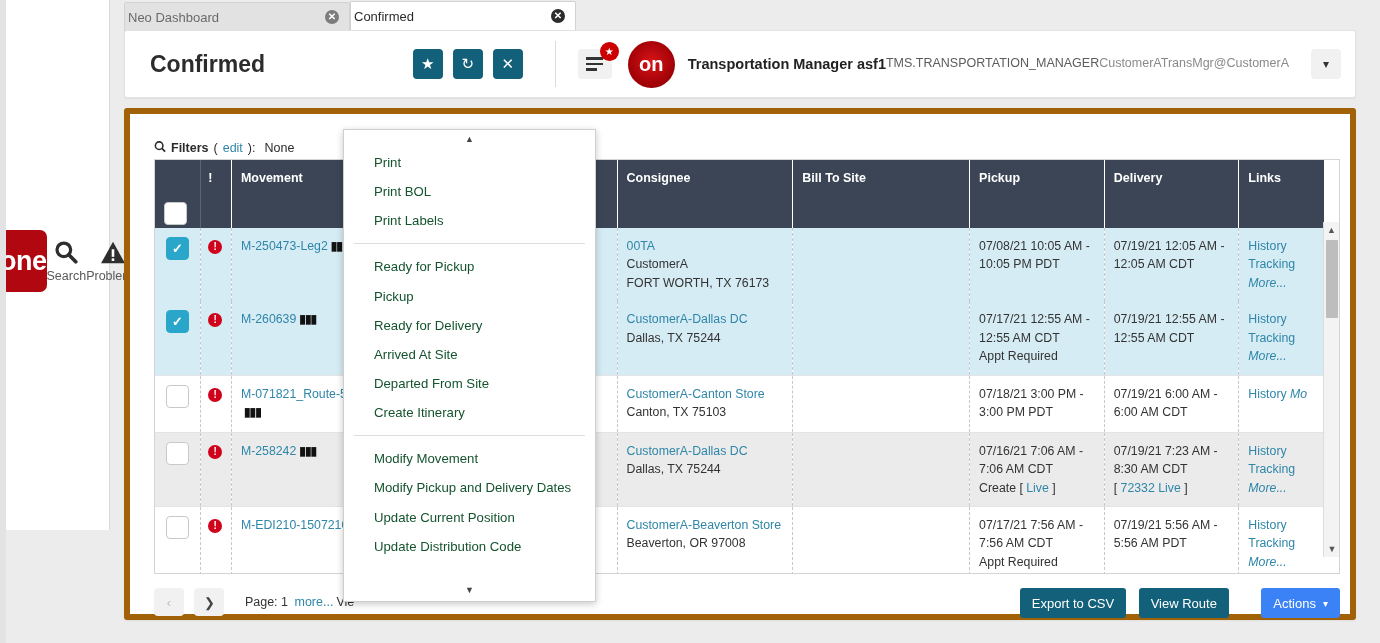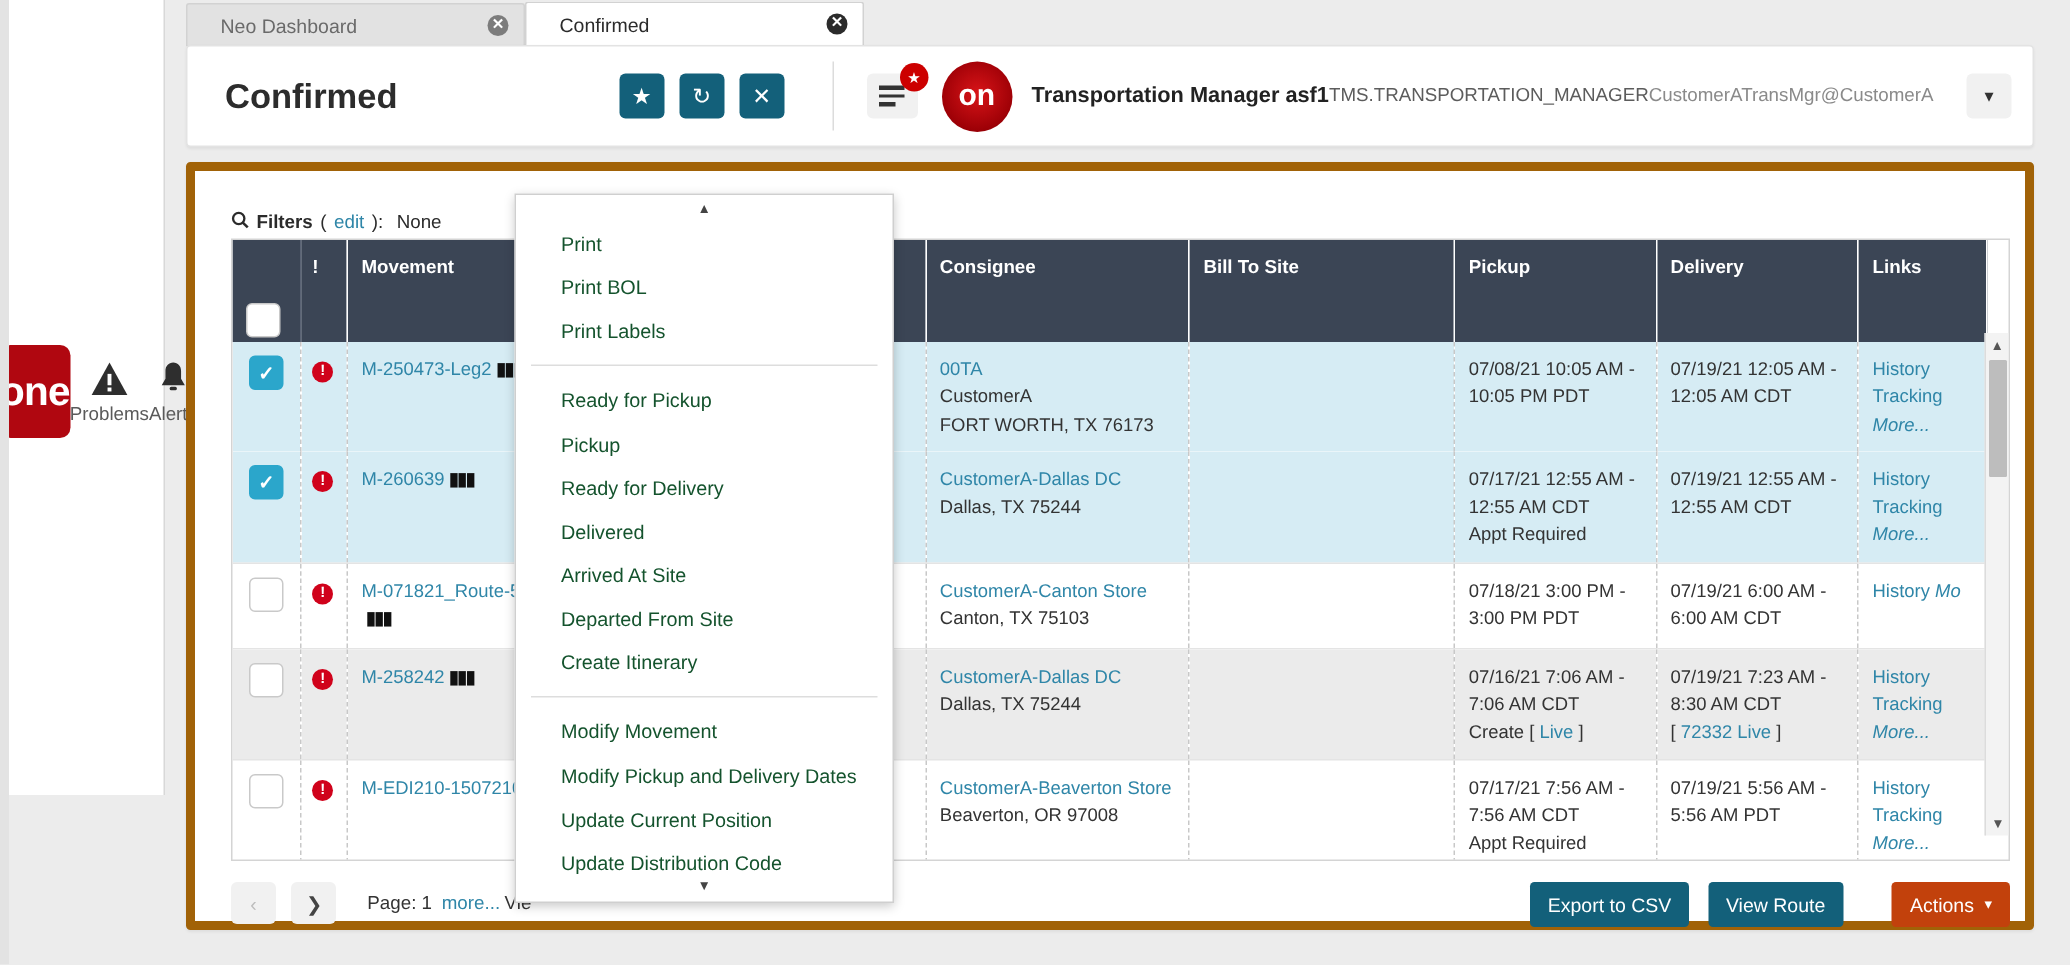--- a/index.html
+++ b/index.html
@@ -73,21 +73,21 @@
   }
 
   
   #tabbar {
     position: absolute; left: 110px; top: 0; width: 1270px; height: 31px;
     background: #ececec;
   }
   .tab {
     position: absolute; top: 2px; height: 29px;
     display: flex; align-items: center;
-    padding: 0 10px 0 22px;
+    padding: 0 10px 0 3px;
     font-size: 13px; cursor: pointer;
   }
   .tab .tab-label { flex: 1; }
   .tab-inactive {
     left: 14px; width: 226px;
     background: #e2e2e2; color: #6a6a6a;
     border: 1px solid #d2d2d2; border-bottom: none;
     border-radius: 2px 2px 0 0;
   }
   .tab-active {
@@ -253,21 +253,21 @@
     display:inline-block; margin-left: 16px; font-size: 12.5px; color:#333;
     vertical-align: middle;
   }
   #pagetext .lnk { margin: 0 3px; }
   .fbtn {
     height: 30px; border-radius: 3px; background:#13607a; color:#fff;
     font-size: 13px; padding: 0 12px;
     display:inline-flex; align-items:center; justify-content:center;
     cursor:pointer; margin-left: 8px;
   }
-  .fbtn.muted { background:#c2410c;margin-left:28px; }
+  .fbtn.muted { background:#3b82f6;margin-left:28px; }
 
   
   #ctxmenu {
     position: absolute; left: 343px; top: 129px;
     width: 253px; height: 473px;
     background: #fff; border: 1px solid #cfcfcf;
     box-shadow: 0 2px 7px rgba(0,0,0,.22);
     z-index: 50; overflow: hidden;
   }
   .menu-scroll { height: 18px; display:flex; align-items:center; justify-content:center;
@@ -282,20 +282,29 @@
 </head>
 <body>
 
 <div id="app">
 
   <div id="rail">
     <div class="brand">
       <span class="brand-txt">one</span>
     </div>
 
+    <div class="rail-item">
+      <span class="rail-icon">
+        <svg width="26" height="26" viewBox="0 0 24 24">
+            <circle cx="10" cy="10" r="6.3" fill="none" stroke="#2e2e2e" stroke-width="3"></circle>
+            <line x1="14.6" y1="14.6" x2="21" y2="21" stroke="#2e2e2e" stroke-width="3.4" stroke-linecap="round"></line>
+          </svg>
+      </span>
+      <span class="rail-label">Search</span>
+    </div>
 
 
     <div class="rail-item">
       <span class="rail-icon">
         <svg width="26" height="25" viewBox="0 0 24 22">
             <path d="M12 1 L23 21 L1 21 Z" fill="#2e2e2e"></path>
             <rect x="10.8" y="8" width="2.4" height="7" fill="#fff"></rect>
             <rect x="10.8" y="16.4" width="2.4" height="2.4" fill="#fff"></rect>
           </svg>
       </span>
@@ -620,21 +629,20 @@
       <div class="mi">Print</div>
       <div class="mi">Print BOL</div>
       <div class="mi">Print Labels</div>
     </div>
     <div class="msep"></div>
 
     <div>
       <div class="mi">Ready for Pickup</div>
       <div class="mi">Pickup</div>
       <div class="mi">Ready for Delivery</div>
-      <div class="mi">Delivered</div>
       <div class="mi">Arrived At Site</div>
       <div class="mi">Departed From Site</div>
       <div class="mi">Create Itinerary</div>
     </div>
     <div class="msep"></div>
 
     <div>
       <div class="mi">Modify Movement</div>
       <div class="mi">Modify Pickup and Delivery Dates</div>
       <div class="mi">Update Current Position</div>

